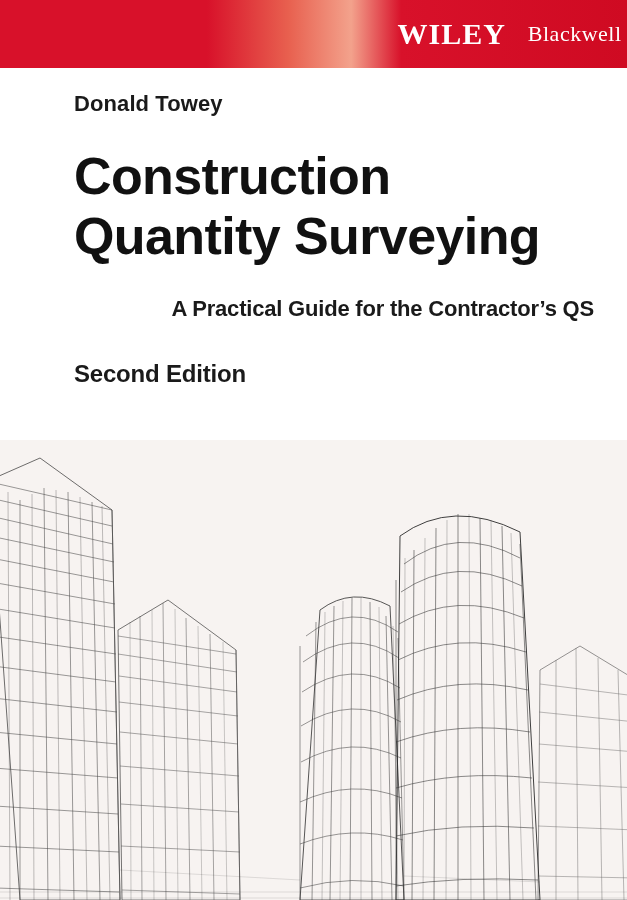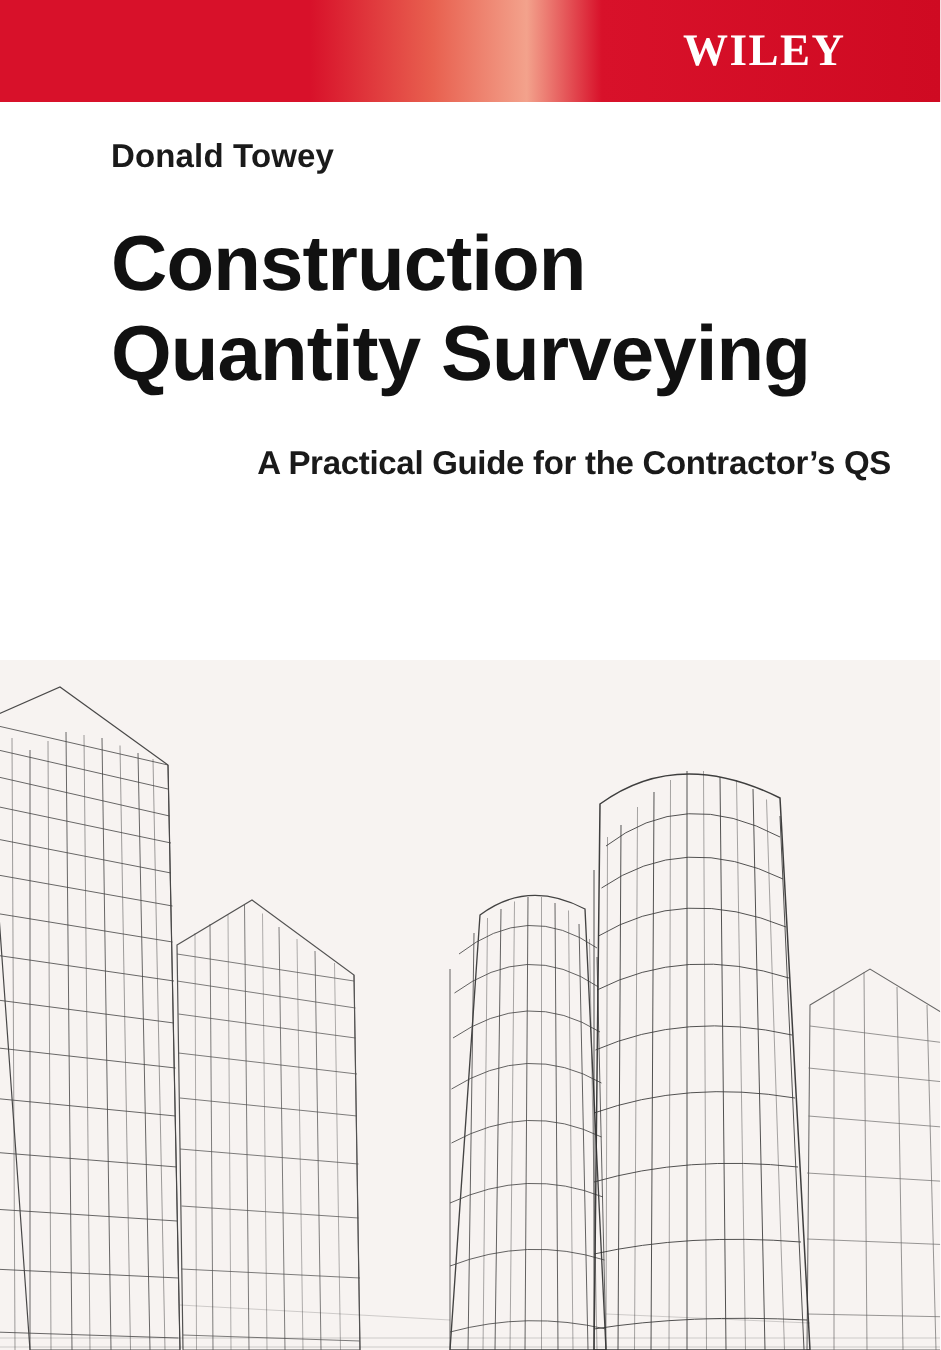--- a/index.html
+++ b/index.html
@@ -107,27 +107,29 @@
   .illustration svg { display:block; }
 </style>
 </head>
 <body>
 
 <div class="cover">
 
   <div class="top-band">
     <div class="publisher">
       <span class="brand">WILEY</span>
+      <span class="imprint">Blackwell</span>
     </div>
   </div>
 
   <div class="text-area">
     <div class="author">Donald Towey</div>
     <div class="title">Construction Quantity Surveying</div>
     <div class="subtitle">A Practical Guide for the Contractor’s QS</div>
+    <div class="edition">Second Edition</div>
   </div>
 
   <div class="illustration">
     <svg width="627" height="460" viewBox="0 0 627 460">
       <defs>
         <g id="towerlines"></g>
       </defs>
 
       <g stroke="#2b2b2b" fill="none" stroke-width="0.55" opacity="0.85">
 

